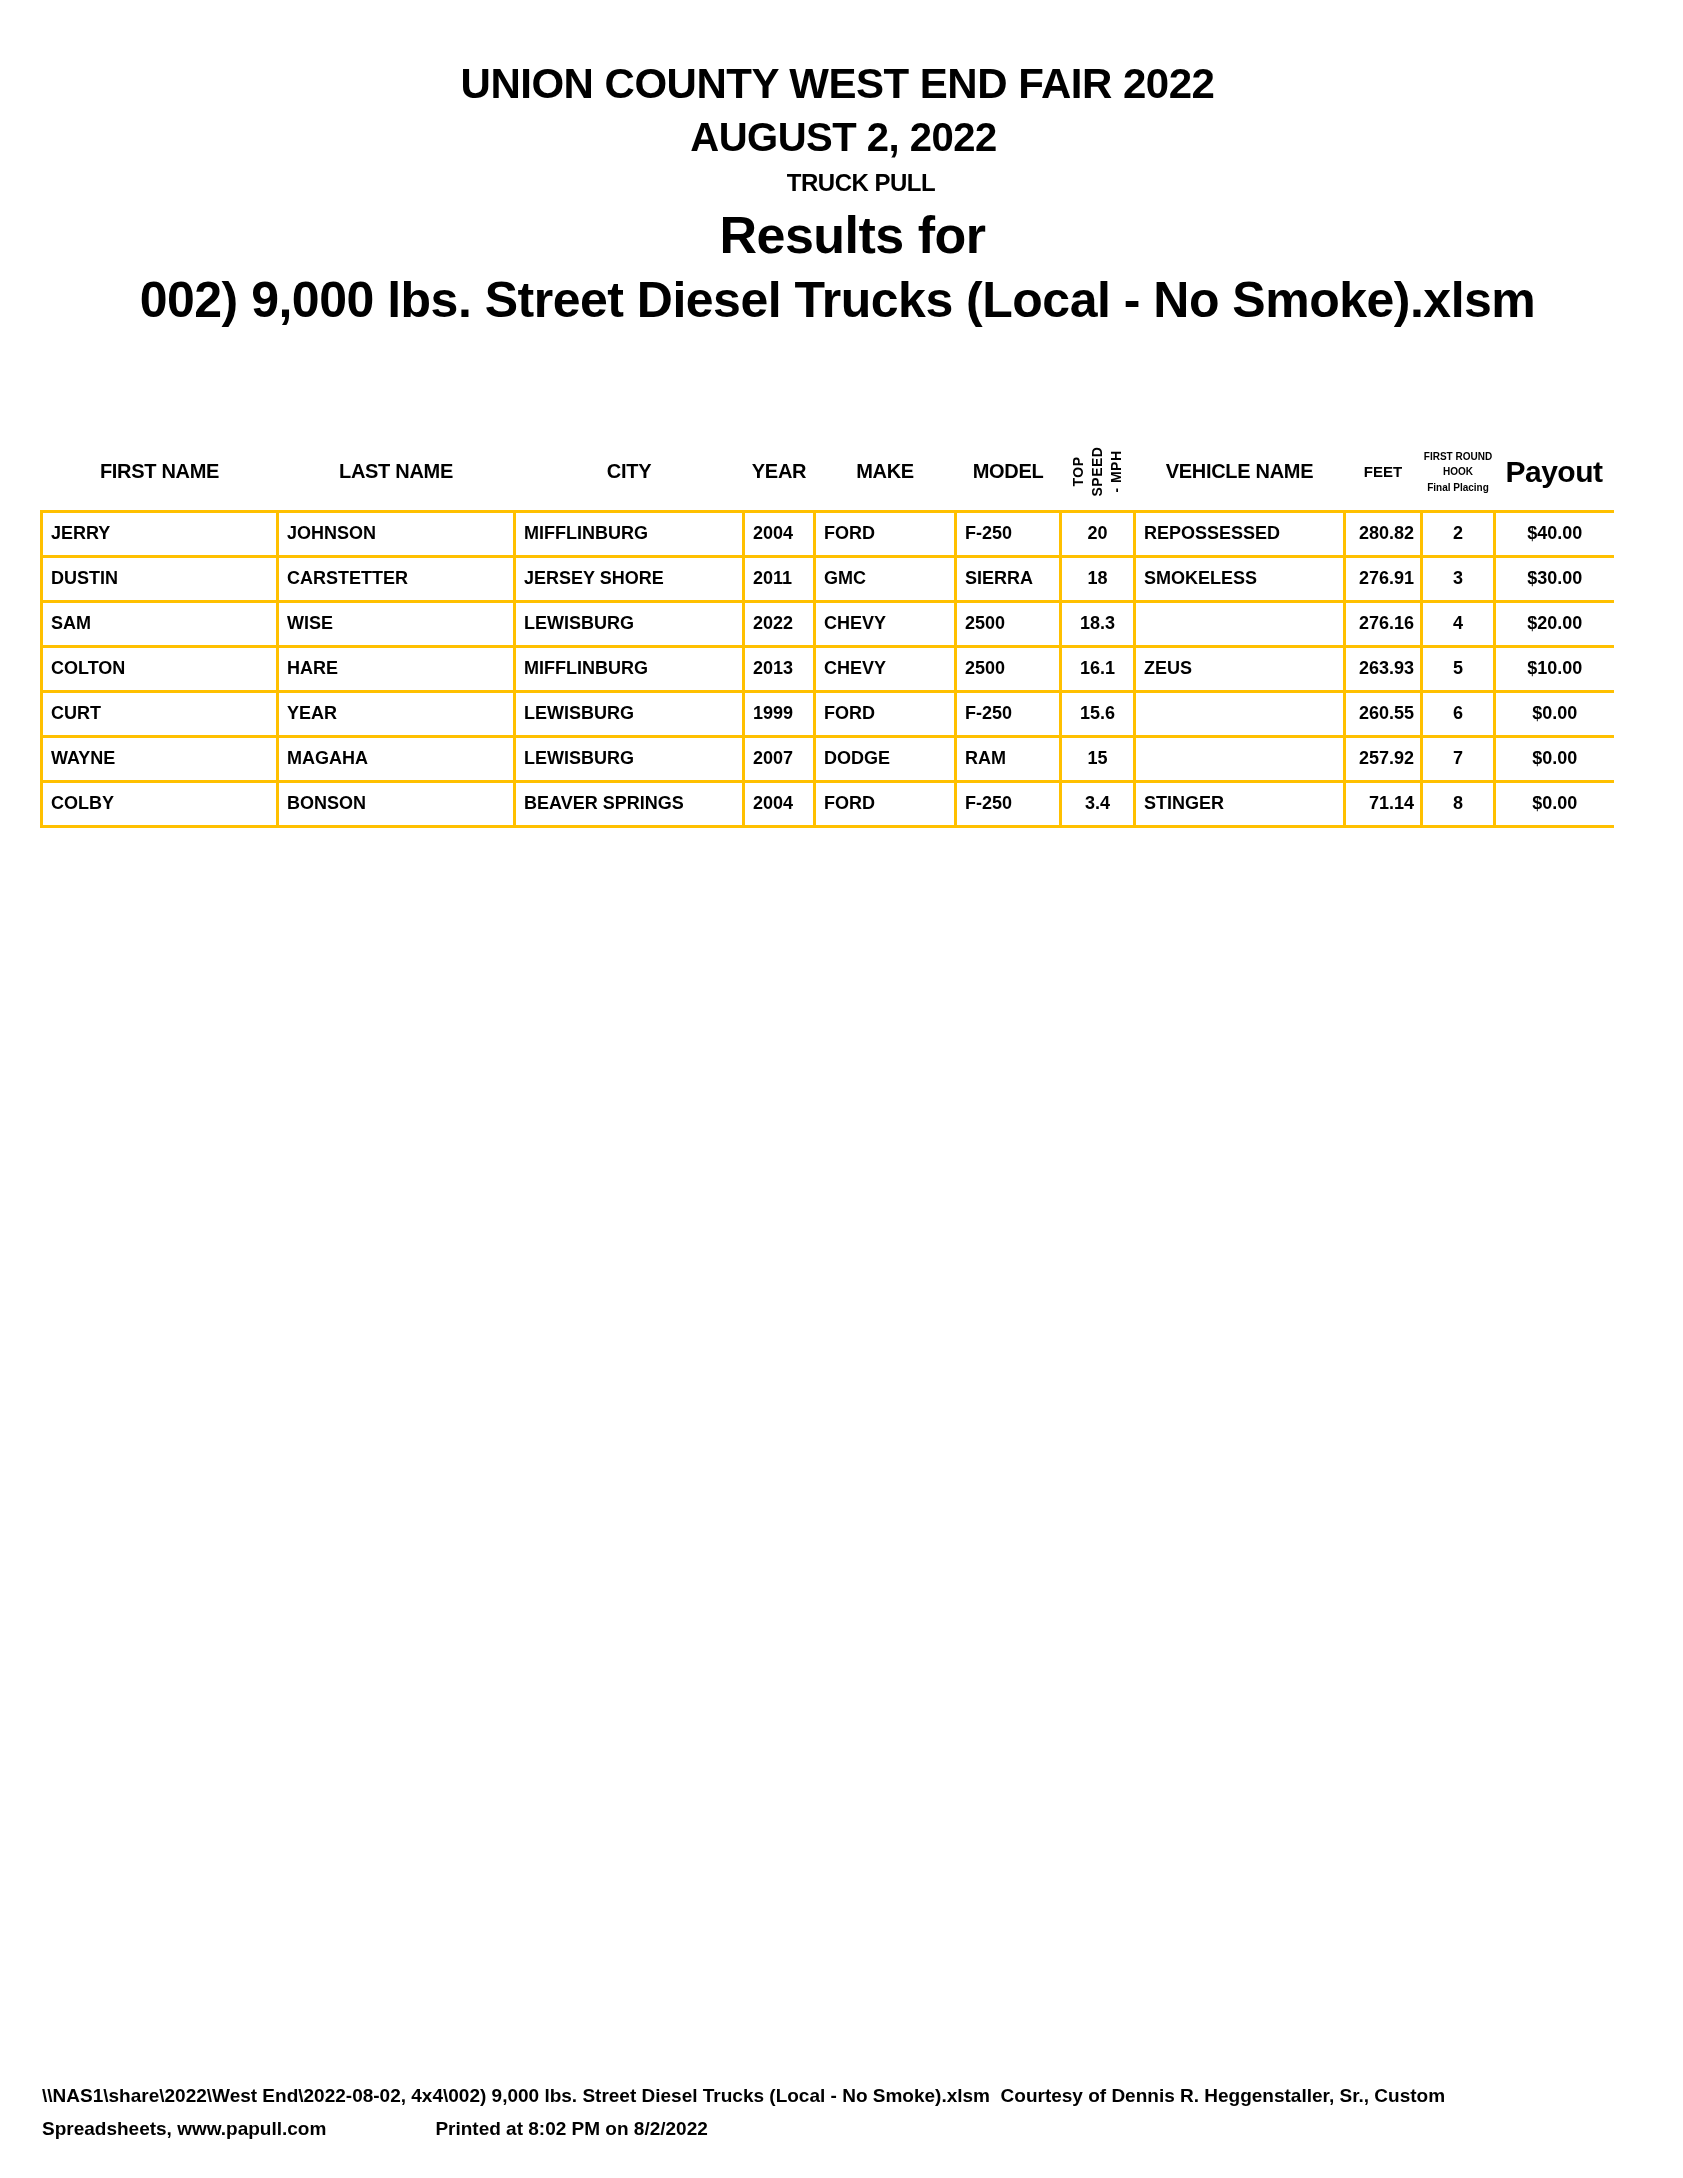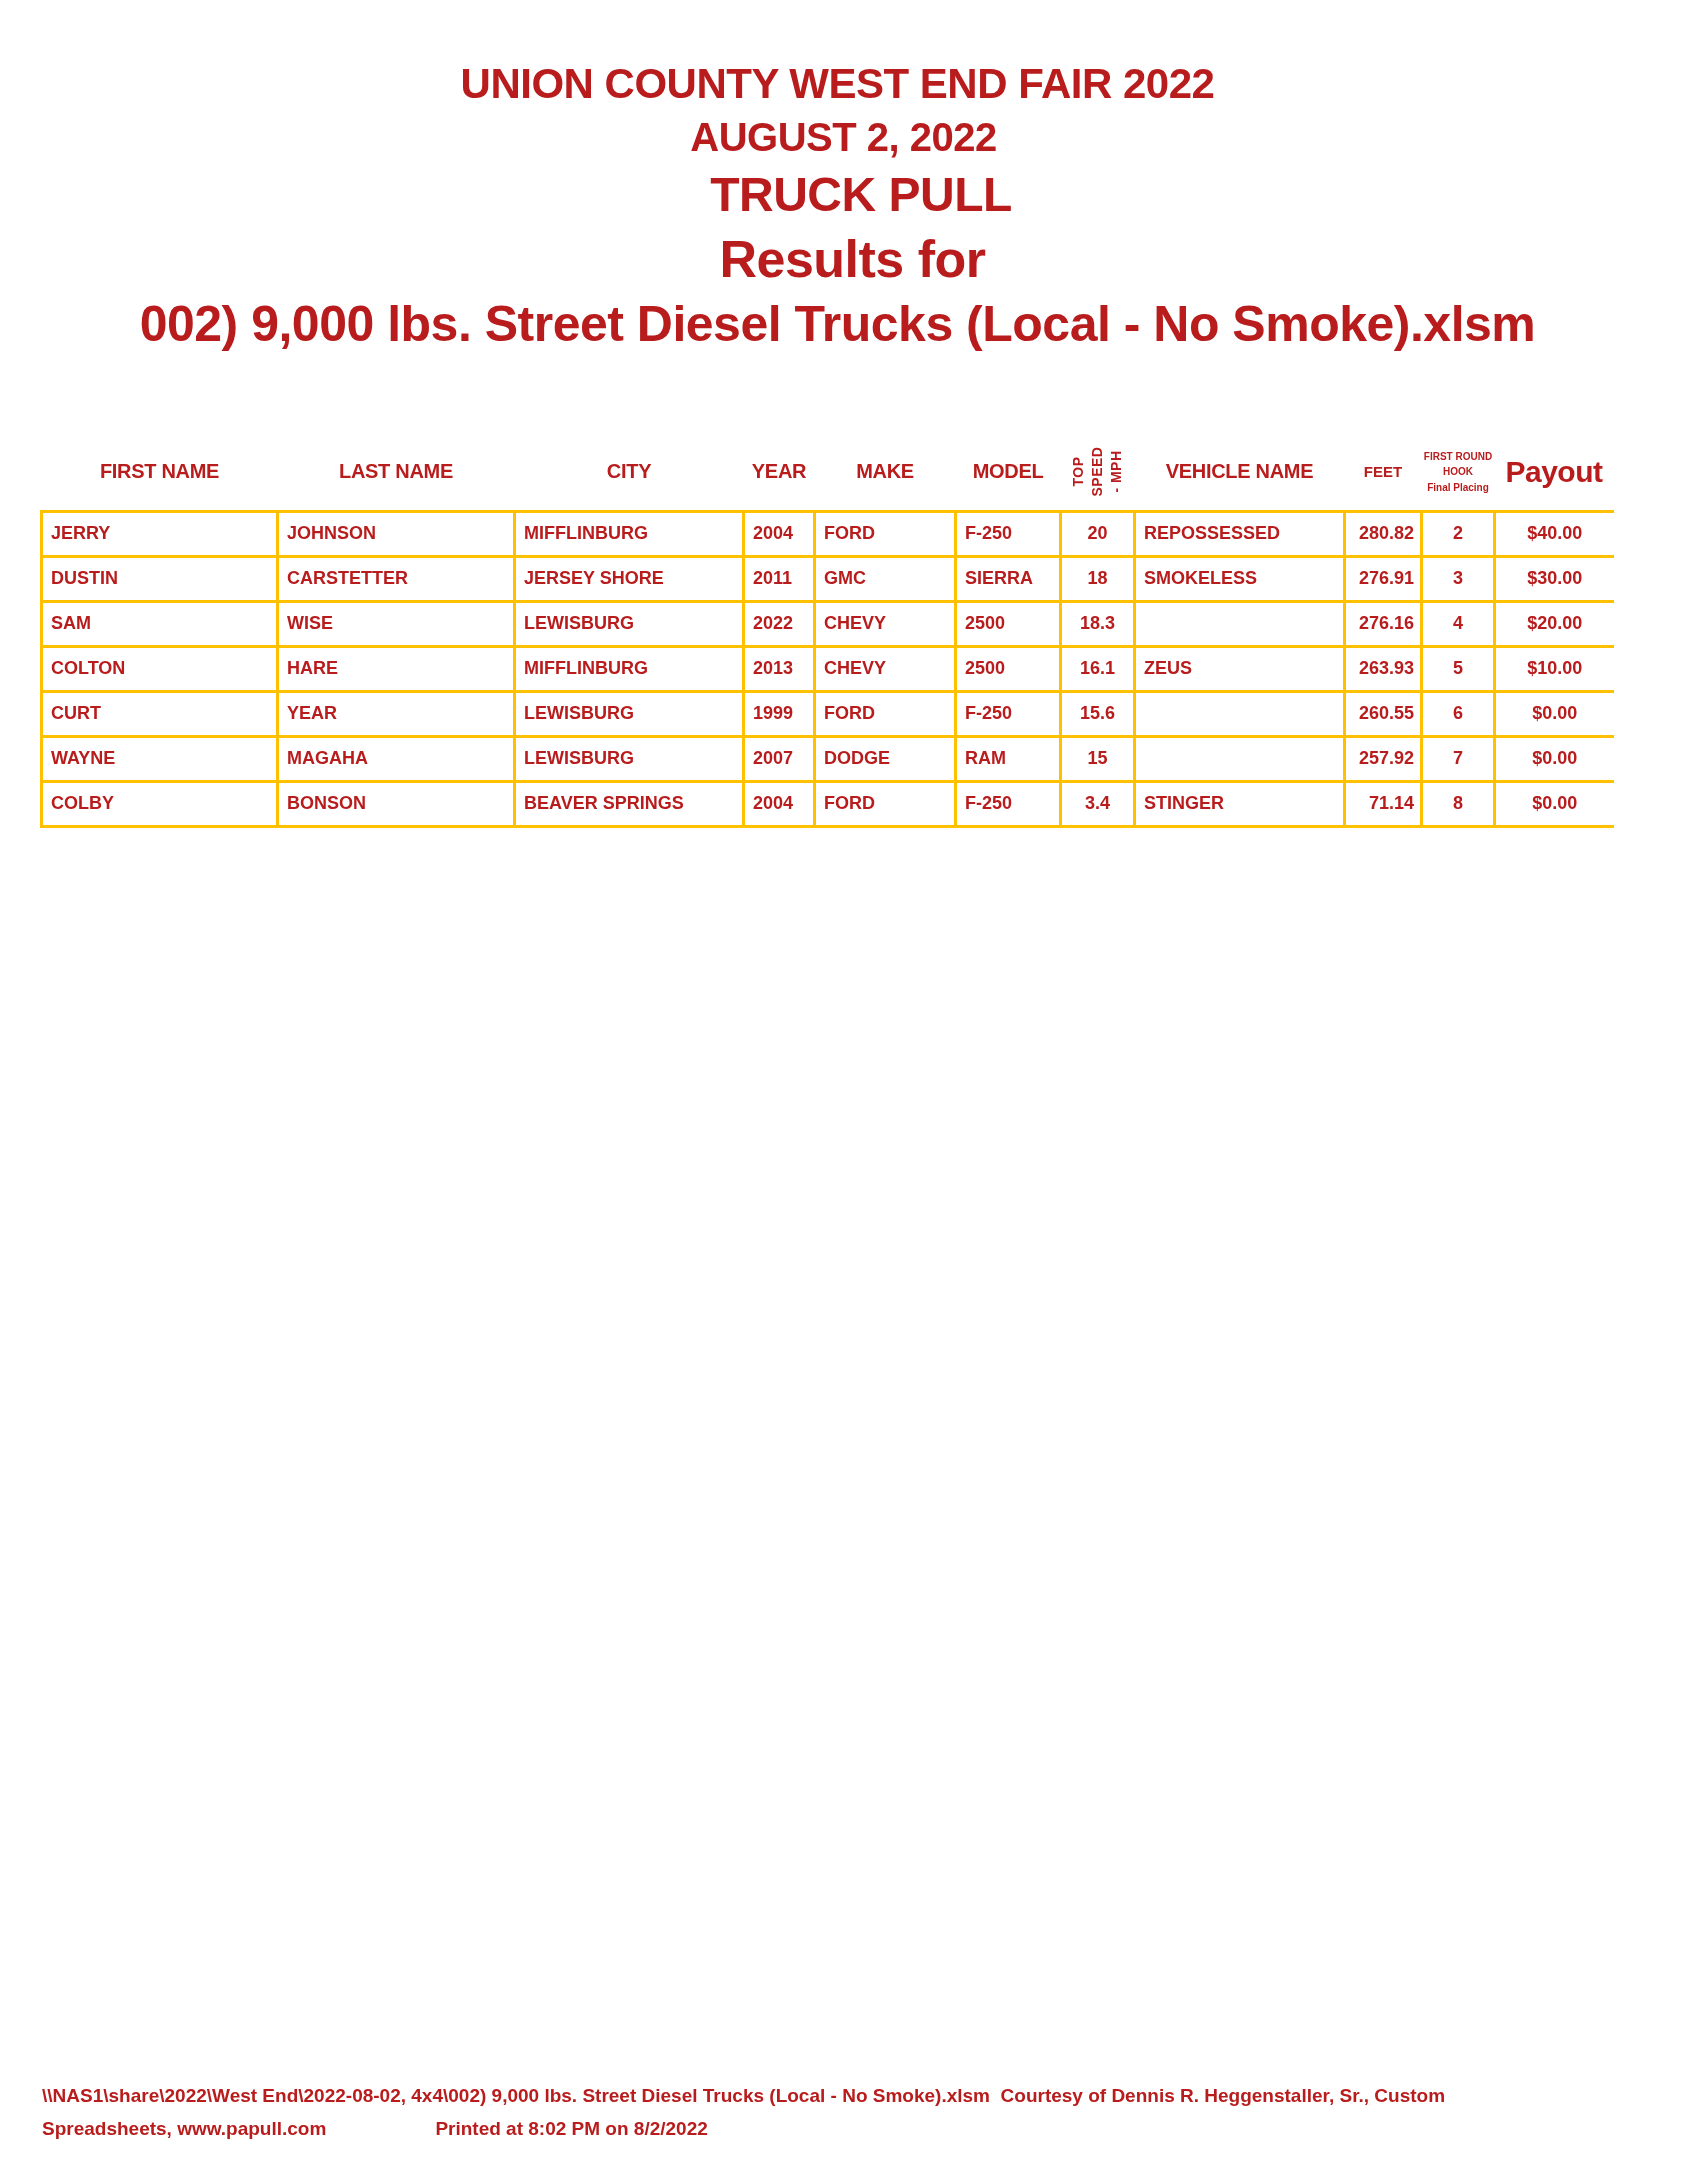--- a/index.html
+++ b/index.html
@@ -1,26 +1,26 @@
 <!DOCTYPE html>
 <html><head>
 <meta charset="utf-8">
 <style>
   html,body { margin:0; padding:0; background:#ffffff; }
   .page {
     position:relative; width:1683px; height:2178px; background:#ffffff;
     font-family:"Liberation Sans","DejaVu Sans",sans-serif;
-    font-weight:bold; color:#b91c1c; overflow:hidden;
+    font-weight:bold; color:#000000; overflow:hidden;
   }
 
   
   .titles { position:absolute; top:63px; left:0; width:1675px; text-align:center; letter-spacing:-0.5px; }
   .title-1 { font-size:42px; line-height:1; margin:0 0 12px 0; }
   .title-2 { font-size:40px; line-height:1; margin:0 0 14px 12px; }
-  .title-3 { font-size:48px; line-height:1; margin:0 0 14px 0;padding-left:47px; }
+  .title-3 { font-size:24px; line-height:1; margin:0 0 14px 0;padding-left:47px; }
   .title-4 { font-size:52px; line-height:1; margin:0 0 14px 0;padding-left:30px; }
   .title-5 { font-size:50px; line-height:1; margin:0; }
 
   
   .table-wrap { position:absolute; left:40px; top:434px; }
   table { border-collapse:collapse; table-layout:fixed; }
   th { border:none; padding:0; font-weight:bold; vertical-align:middle; text-align:center; overflow:visible; }
   thead tr { height:77px; }
   tbody tr { height:45px; }
   td {

